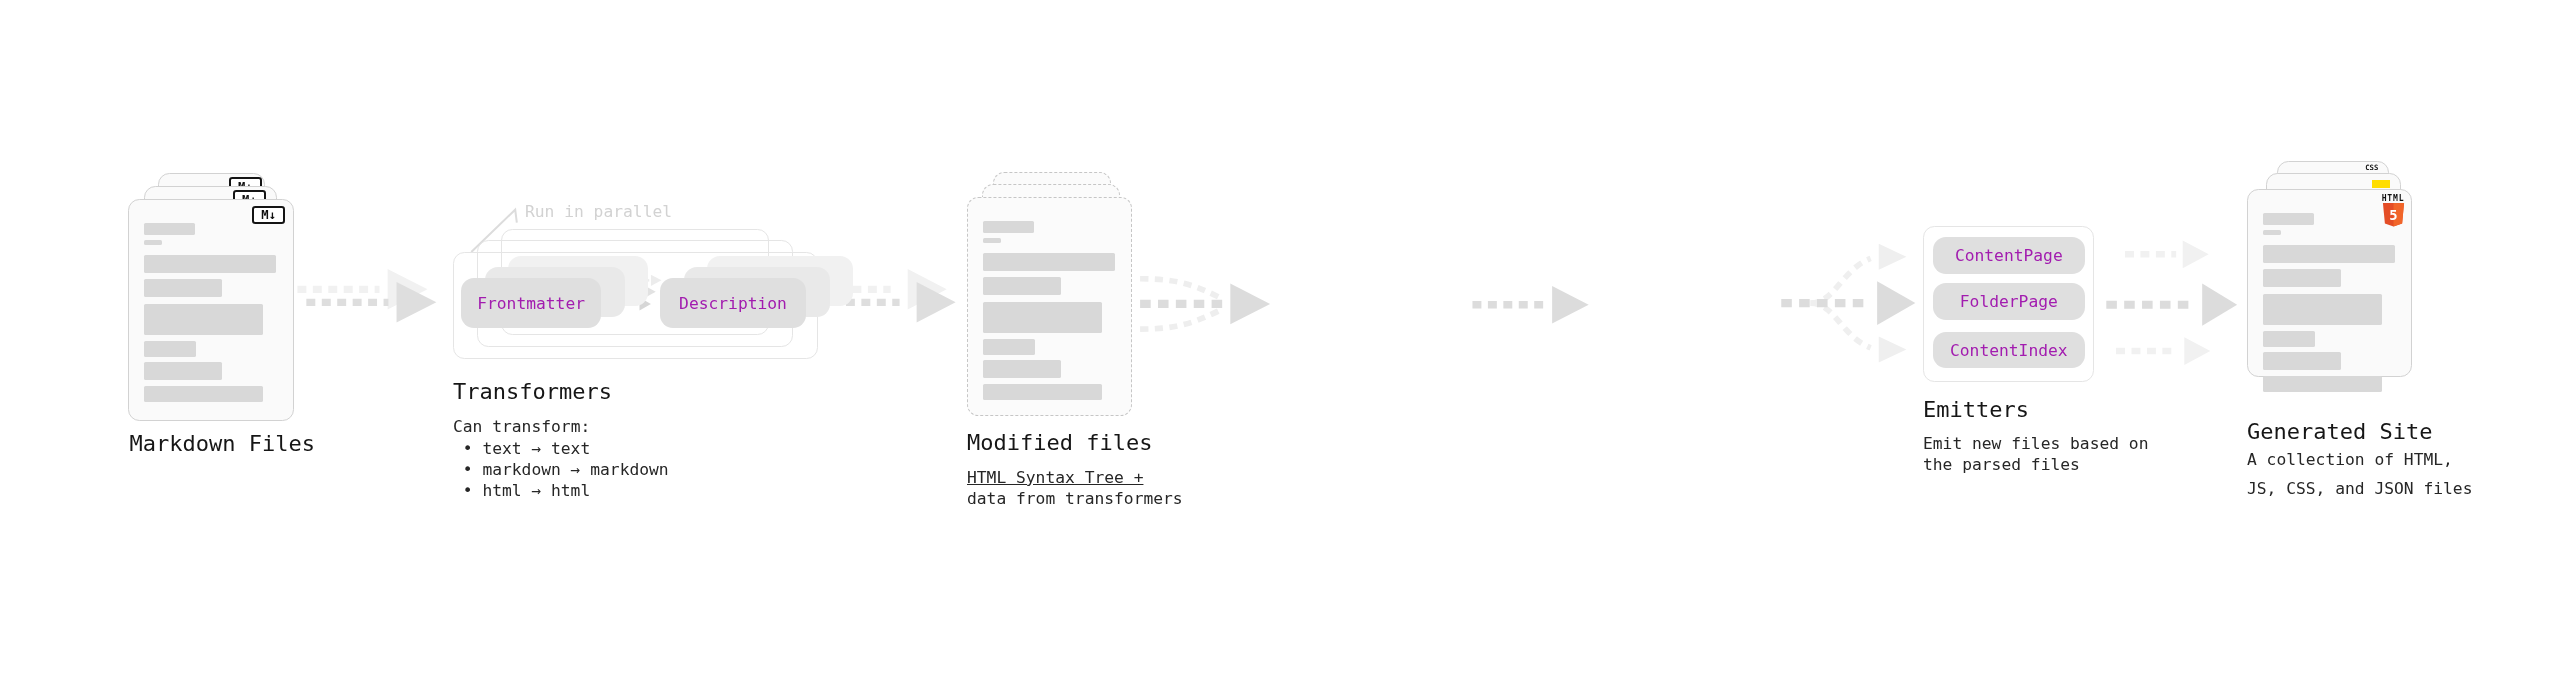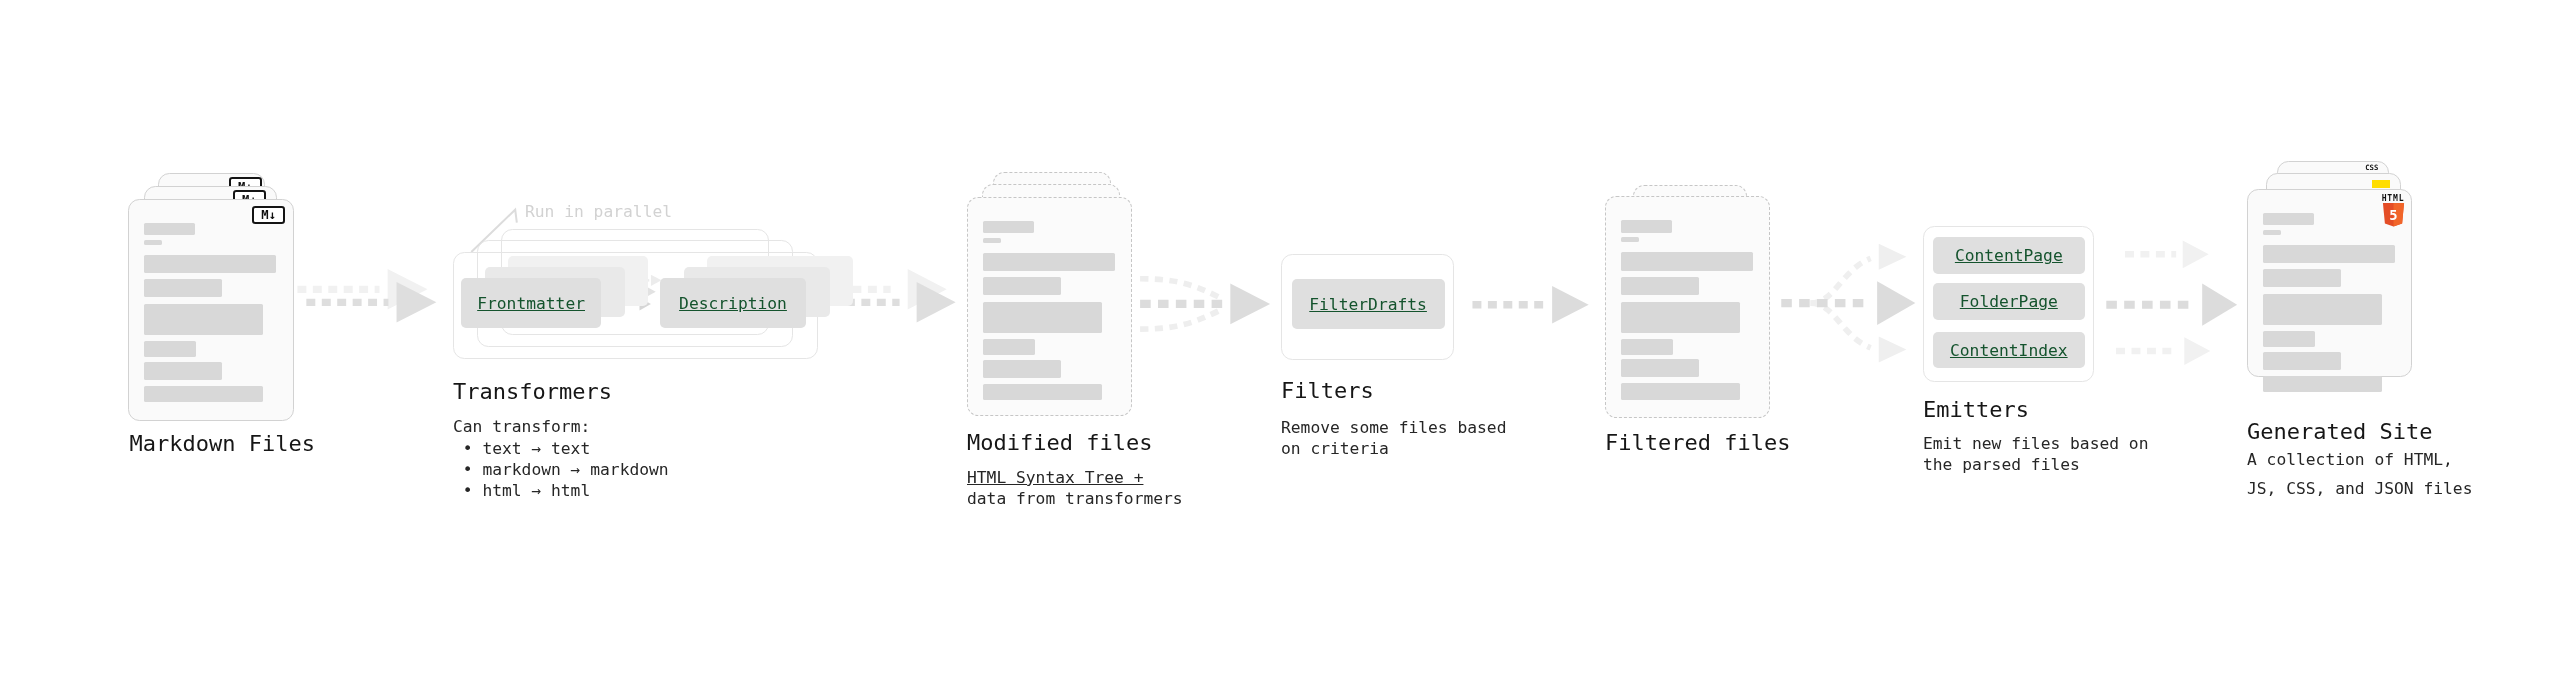--- a/index.html
+++ b/index.html
@@ -25,22 +25,22 @@
   .b7{width:78px;height:18px;margin-bottom:6.5px;}
   .b8{width:119px;height:16.3px;}
 
   
   .mdicon{position:absolute;width:32.5px;height:18.7px;border:2.4px solid #141414;border-radius:3.3px;background:#ffffff;
     display:flex;align-items:center;justify-content:center;font-weight:bold;font-size:12.2px;color:#111;box-sizing:border-box;}
 
   
   .obox{position:absolute;border:1.6px solid #e5e5e5;border-radius:11.4px;box-sizing:border-box;background:transparent;}
   .obox.filled{background:#ffffff;}
-  .btn{position:absolute;background:#dfdfdf;border-radius:5px;display:flex;align-items:center;justify-content:center;
-    font-size:16.3px;color:#14532d;white-space:nowrap;text-decoration:underline;}
+  .btn{position:absolute;background:#dfdfdf;border-radius:13px;display:flex;align-items:center;justify-content:center;
+    font-size:16.3px;color:#a21caf;white-space:nowrap;}
   .btn.ghost1{background:#e9e9e9;}
   .btn.ghost2{background:#f1f1f1;}
 
   
   .heading{position:absolute;font-size:22px;color:#161616;white-space:nowrap;}
   .sub{position:absolute;font-size:16.3px;line-height:21px;color:#262626;white-space:nowrap;}
   .note{position:absolute;font-size:16.3px;color:#d2d2d2;white-space:nowrap;}
 
   
   .css-badge{position:absolute;right:8.1px;top:2.4px;display:flex;flex-direction:column;align-items:center;gap:25px;}
@@ -184,84 +184,61 @@
           <i class="b b6"></i>
           <i class="b b7"></i>
           <i class="b b8"></i>
       </div>
     </div>
     <div class="heading" style="left:0;top:258px;">Modified files</div>
     <div class="sub" style="left:0;top:295px;text-decoration:underline;">HTML Syntax Tree +</div>
     <div class="sub" style="left:0;top:316px;">data from transformers</div>
   </section>
 
-  <section style="left:1281px;top:254px;width:203px;height:211px;">
-    <div class="obox filled" style="left:0;top:0;width:173px;height:106px;"></div>
-    <div class="btn" style="left:10.6px;top:25px;width:153px;height:50px;">FilterDrafts</div>
-    <div class="heading" style="left:0;top:124px;">Filters</div>
-    <div class="sub" style="left:0;top:163px;">Remove some files based</div>
-    <div class="sub" style="left:0;top:184px;">on criteria</div>
-  </section>
-
-  <section style="left:1605px;top:185px;width:211px;height:276px;">
-    <div class="card dashed" style="left:28.4px;top:0;width:114px;height:47px;"></div>
-    <div class="card dashed" style="left:0;top:11.4px;width:165px;height:222px;">
+
+
+  <section style="left:1923px;top:226px;width:203px;height:260px;">
+    <div class="obox filled" style="left:0;top:0;width:171px;height:156px;"></div>
+    <div class="btn" style="left:9.8px;top:11.4px;width:152px;height:37px;">ContentPage</div>
+    <div class="btn" style="left:9.8px;top:57px;width:152px;height:37px;">FolderPage</div>
+    <div class="btn" style="left:9.8px;top:106px;width:152px;height:36px;">ContentIndex</div>
+    <div class="heading" style="left:0;top:171px;">Emitters</div>
+    <div class="sub" style="left:0;top:207px;">Emit new files based on</div>
+    <div class="sub" style="left:0;top:228px;">the parsed files</div>
+  </section>
+
+  <section style="left:2247px;top:161px;width:219px;height:341px;">
+    <div class="card" style="left:30px;top:0;width:112px;height:49px;">
+      <div class="css-badge">
+        <span class="t">CSS</span>
+        <span class="bar"></span>
+      </div>
+    </div>
+    <div class="card" style="left:18.7px;top:12.2px;width:135px;height:49px;">
+      <div class="js-badge"></div>
+    </div>
+    <div class="card" style="left:0;top:28px;width:165px;height:188px;">
+      <div class="html5-badge">
+        <span class="t">HTML</span>
+        <svg viewBox="0 0 28 30" width="23" height="24.4">
+          <path d="M1 0 L27 0 L24.6 25.2 L14 29 L3.4 25.2 Z" fill="#e44d26"></path>
+          <path d="M14 0 L27 0 L24.6 25.2 L14 29 Z" fill="#f16529"></path>
+          <text x="14" y="21" text-anchor="middle" font-size="17" font-weight="bold" fill="#ffffff">5</text>
+        </svg>
+      </div>
       <div class="bars">
         <i class="b b1"></i>
           <i class="b b2"></i>
           <i class="b b3"></i>
           <i class="b b4"></i>
           <i class="b b5"></i>
           <i class="b b6"></i>
           <i class="b b7"></i>
           <i class="b b8"></i>
       </div>
     </div>
-    <div class="heading" style="left:0;top:245px;">Filtered files</div>
-  </section>
-
-  <section style="left:1923px;top:226px;width:203px;height:260px;">
-    <div class="obox filled" style="left:0;top:0;width:171px;height:156px;"></div>
-    <div class="btn" style="left:9.8px;top:11.4px;width:152px;height:37px;">ContentPage</div>
-    <div class="btn" style="left:9.8px;top:57px;width:152px;height:37px;">FolderPage</div>
-    <div class="btn" style="left:9.8px;top:106px;width:152px;height:36px;">ContentIndex</div>
-    <div class="heading" style="left:0;top:171px;">Emitters</div>
-    <div class="sub" style="left:0;top:207px;">Emit new files based on</div>
-    <div class="sub" style="left:0;top:228px;">the parsed files</div>
-  </section>
-
-  <section style="left:2247px;top:161px;width:219px;height:341px;">
-    <div class="card" style="left:30px;top:0;width:112px;height:49px;">
-      <div class="css-badge">
-        <span class="t">CSS</span>
-        <span class="bar"></span>
-      </div>
-    </div>
-    <div class="card" style="left:18.7px;top:12.2px;width:135px;height:49px;">
-      <div class="js-badge"></div>
-    </div>
-    <div class="card" style="left:0;top:28px;width:165px;height:188px;">
-      <div class="html5-badge">
-        <span class="t">HTML</span>
-        <svg viewBox="0 0 28 30" width="23" height="24.4">
-          <path d="M1 0 L27 0 L24.6 25.2 L14 29 L3.4 25.2 Z" fill="#e44d26"></path>
-          <path d="M14 0 L27 0 L24.6 25.2 L14 29 Z" fill="#f16529"></path>
-          <text x="14" y="21" text-anchor="middle" font-size="17" font-weight="bold" fill="#ffffff">5</text>
-        </svg>
-      </div>
-      <div class="bars">
-        <i class="b b1"></i>
-          <i class="b b2"></i>
-          <i class="b b3"></i>
-          <i class="b b4"></i>
-          <i class="b b5"></i>
-          <i class="b b6"></i>
-          <i class="b b7"></i>
-          <i class="b b8"></i>
-      </div>
-    </div>
     <div class="heading" style="left:0;top:258px;">Generated Site</div>
     <div class="sub" style="left:0;top:288px;">A collection of HTML,</div>
     <div class="sub" style="left:0;top:317px;">JS, CSS, and JSON files</div>
   </section>
 
 </div>
 
 
 </body></html>

